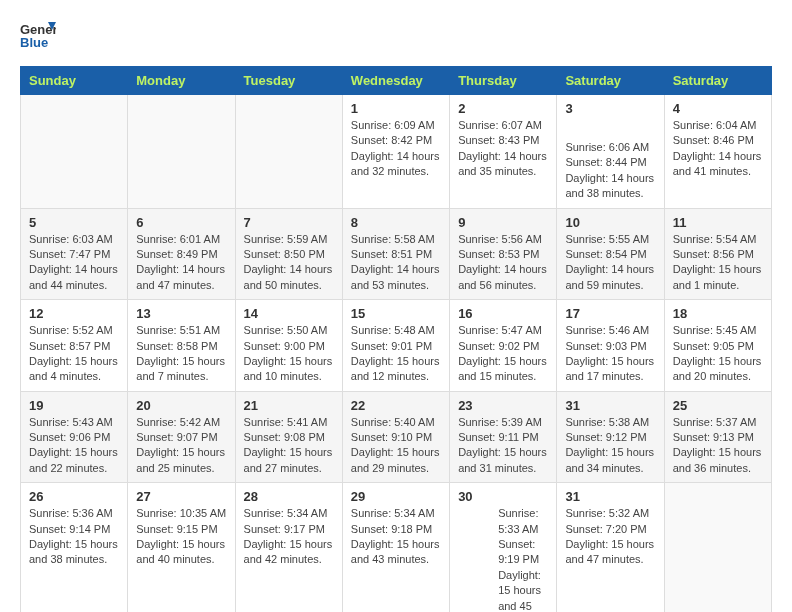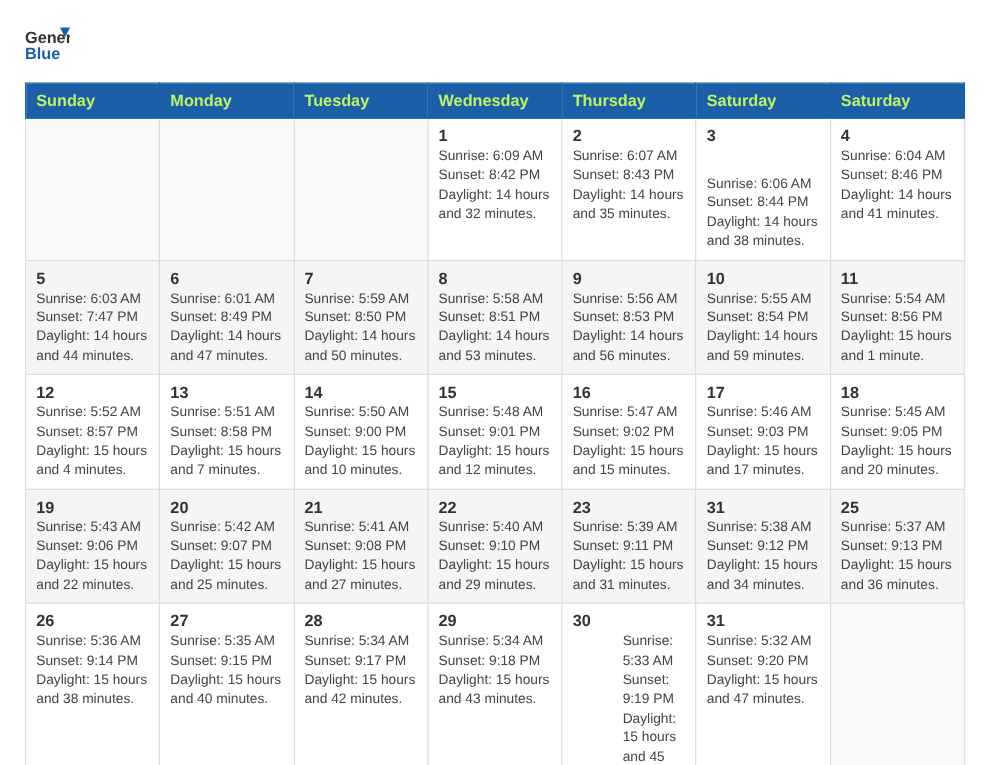--- a/index.html
+++ b/index.html
@@ -298,21 +298,21 @@
       <tr>
         <td>
           <div class="day-num">26</div>
           <div class="day-info" style="white-space: pre-line;">Sunrise: 5:36 AM
 Sunset: 9:14 PM
 Daylight: 15 hours
 and 38 minutes.</div>
         </td>
         <td>
           <div class="day-num">27</div>
-          <div class="day-info" style="white-space: pre-line;">Sunrise: 5:35 AM
+          <div class="day-info" style="white-space: pre-line;">Sunrise: 10:35 AM
 Sunset: 9:15 PM
 Daylight: 15 hours
 and 40 minutes.</div>
         </td>
         <td>
           <div class="day-num">28</div>
           <div class="day-info" style="white-space: pre-line;">Sunrise: 5:34 AM
 Sunset: 9:17 PM
 Daylight: 15 hours
 and 42 minutes.</div>
@@ -327,20 +327,20 @@
         <td>
           <div class="day-num">30</div>
           <div class="day-info" style="white-space: pre-line; margin-left: 40px;">Sunrise: 5:33 AM
 Sunset: 9:19 PM
 Daylight: 15 hours
 and 45 minutes.</div>
         </td>
         <td>
           <div class="day-num">31</div>
           <div class="day-info" style="white-space: pre-line;">Sunrise: 5:32 AM
-Sunset: 9:20 PM
+Sunset: 7:20 PM
 Daylight: 15 hours
 and 47 minutes.</div>
         </td>
         <td class="empty-cell"></td>
       </tr>
     </tbody>
 </table>
 
 </body></html>

